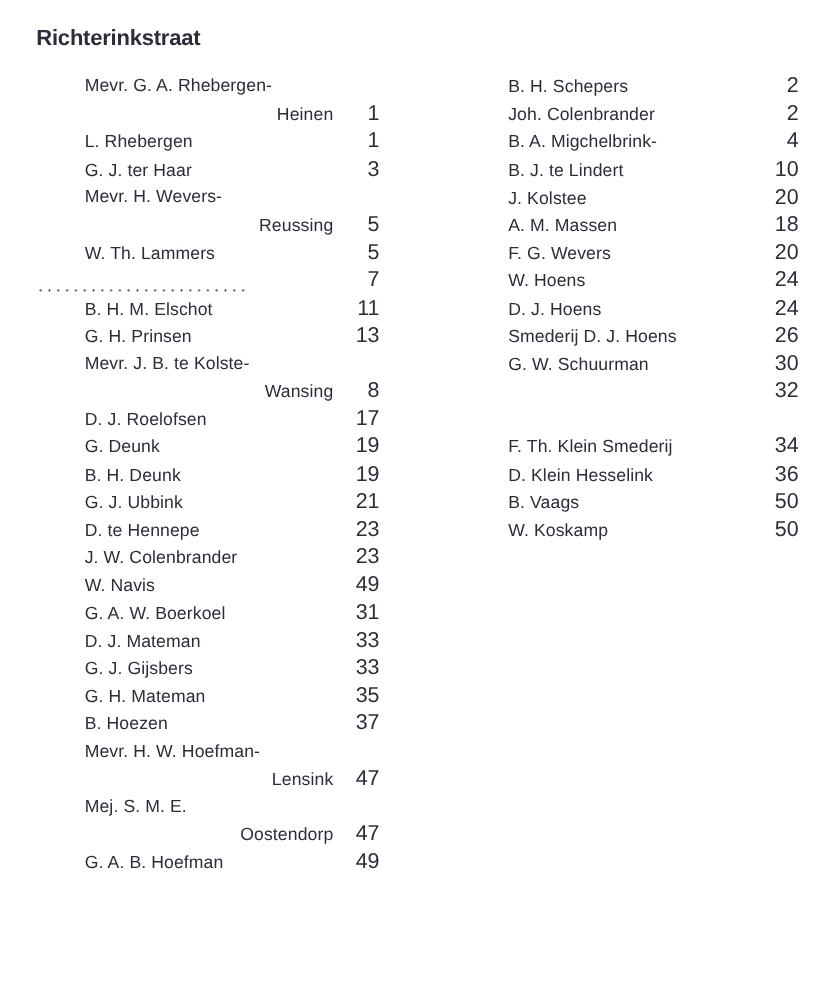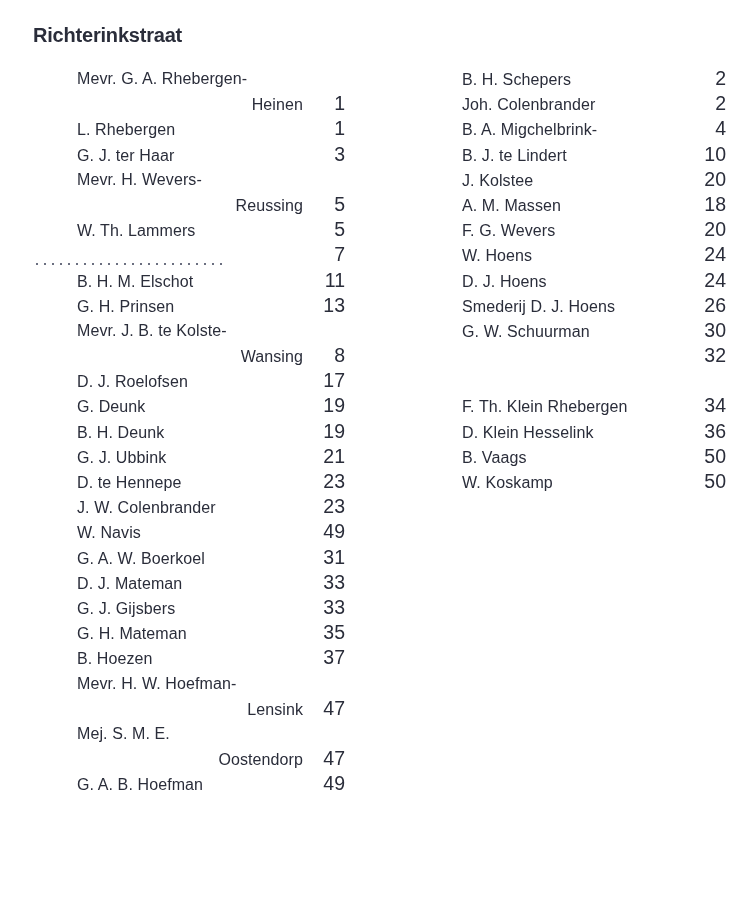--- a/index.html
+++ b/index.html
@@ -261,21 +261,21 @@
       </div>
       <div class="entry">
         <div class="entry-name">G. W. Schuurman</div>
         <div class="entry-number">30</div>
       </div>
       <div class="entry">
         <div class="entry-name"></div>
         <div class="entry-number">32</div>
       </div>
       <div class="entry gap-before">
-        <div class="entry-name">F. Th. Klein Rhebergen</div>
+        <div class="entry-name">F. Th. Klein Smederij</div>
         <div class="entry-number">34</div>
       </div>
       <div class="entry">
         <div class="entry-name">D. Klein Hesselink</div>
         <div class="entry-number">36</div>
       </div>
       <div class="entry">
         <div class="entry-name">B. Vaags</div>
         <div class="entry-number">50</div>
       </div>

